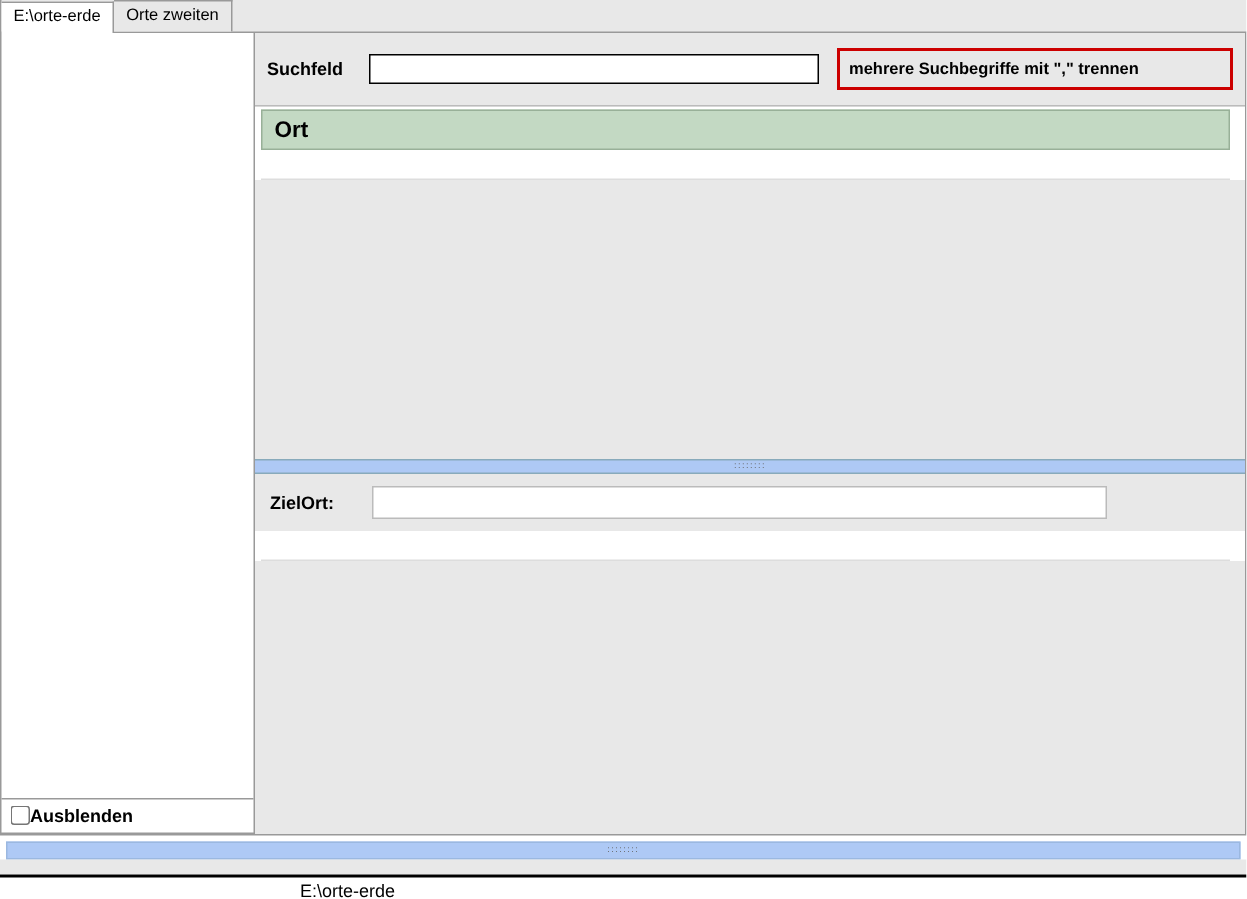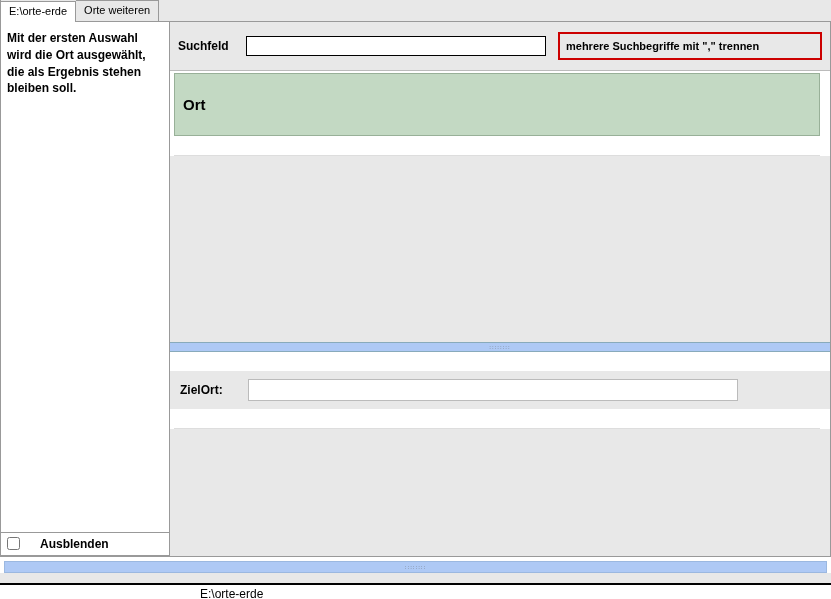--- a/index.html
+++ b/index.html
@@ -51,21 +51,21 @@
     line-height: 1.4;
     border-bottom: 1px solid #999;
   }
   .info-text p {
     margin-bottom: 14px;
   }
   .ausblenden-row {
     padding: 4px 6px;
     display: flex;
     align-items: flex-start;
-    gap: 20px;
+    gap: 0;
     font-weight: bold;
   }
   .ausblenden-row input { margin: 0; }
   .right-panel {
     flex: 1;
     display: flex;
     flex-direction: column;
     border-right: 1px solid #999;
   }
   .search-row {
@@ -98,21 +98,21 @@
     padding: 0 6px;
     font-weight: bold;
     font-size: 11px;
     margin-left: 4px;
   }
   .section-header {
     background: #c3d9c3;
     border: 1px solid #98b098;
     font-weight: bold;
     font-size: 15px;
-    padding: 22px 8px;
+    padding: 4px 8px;
     margin: 2px 10px 0 4px;
   }
   .list-area {
     background: #ffffff;
     margin: 0 10px 0 4px;
     border-bottom: 1px solid #ddd;
     height: 20px;
   }
   .upper-block {
     background: #e8e8e8;
@@ -129,21 +129,20 @@
     letter-spacing: 1px;
     color: #666;
     cursor: row-resize;
   }
   .ziel-row {
     display: flex;
     align-items: center;
     padding: 8px 10px;
     gap: 8px;
     background: #e8e8e8;
-    margin-top: 19px;
   }
   .ziel-label {
     font-weight: bold;
     font-size: 12px;
     width: 60px;
   }
   .ziel-input {
     flex: 1;
     height: 22px;
     border: 1px solid #bbb;
@@ -182,27 +181,26 @@
     padding-left: 200px;
     font-size: 12px;
     background: #fff;
   }
 </style>
 </head>
 <body>
 
 <div class="tabs">
   <div class="tab active">E:\orte-erde</div>
-  <div class="tab">Orte weiteren</div>
+  <div class="tab">Orte zweiten</div>
 </div>
 
 <div class="main-area">
   <div class="left-panel">
     <div class="info-text">
-      <p>Mit der ersten Auswahl wird die Ort ausgewählt, die als Ergebnis stehen bleiben soll.</p>
     </div>
     <div class="ausblenden-row">
       <input type="checkbox" style="">
       <span>Ausblenden</span>
     </div>
   </div>
 
   <div class="right-panel">
     <div class="search-row">
       <span class="search-label">Suchfeld</span>

